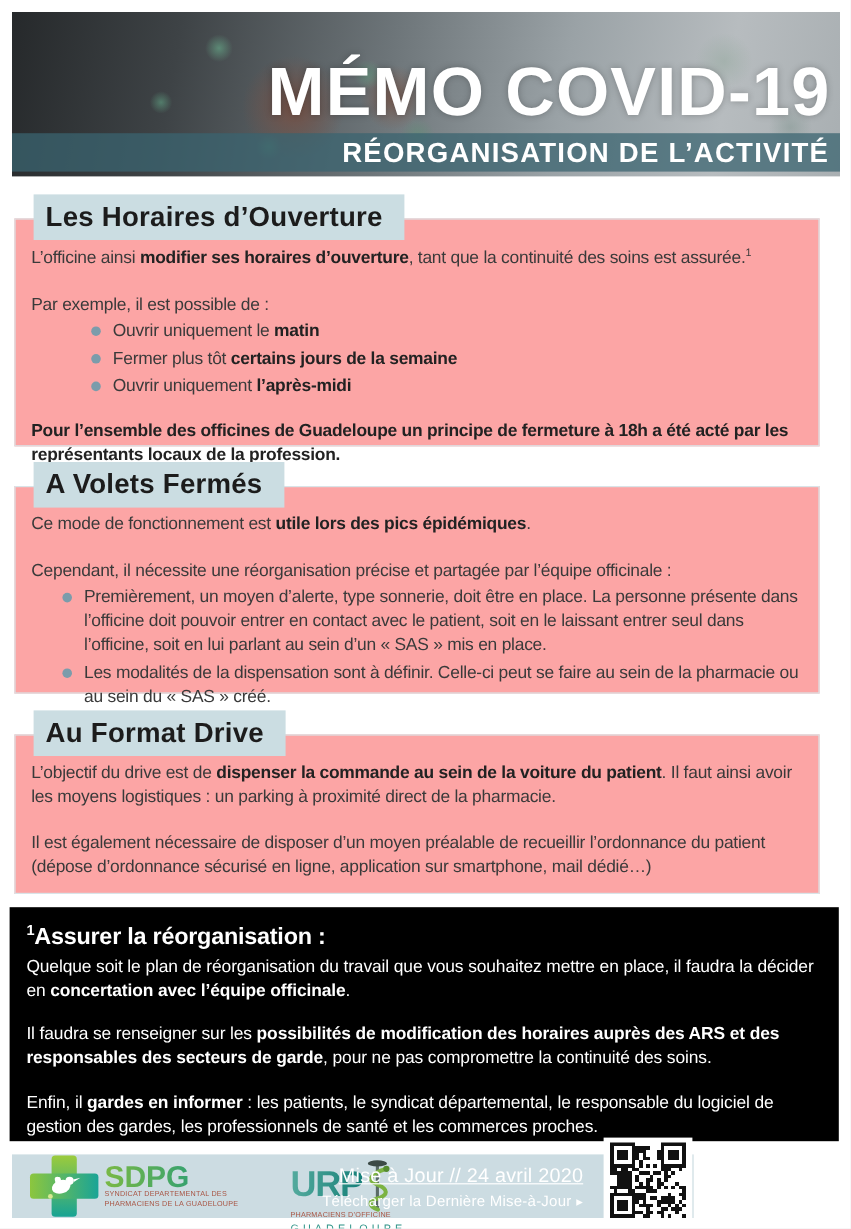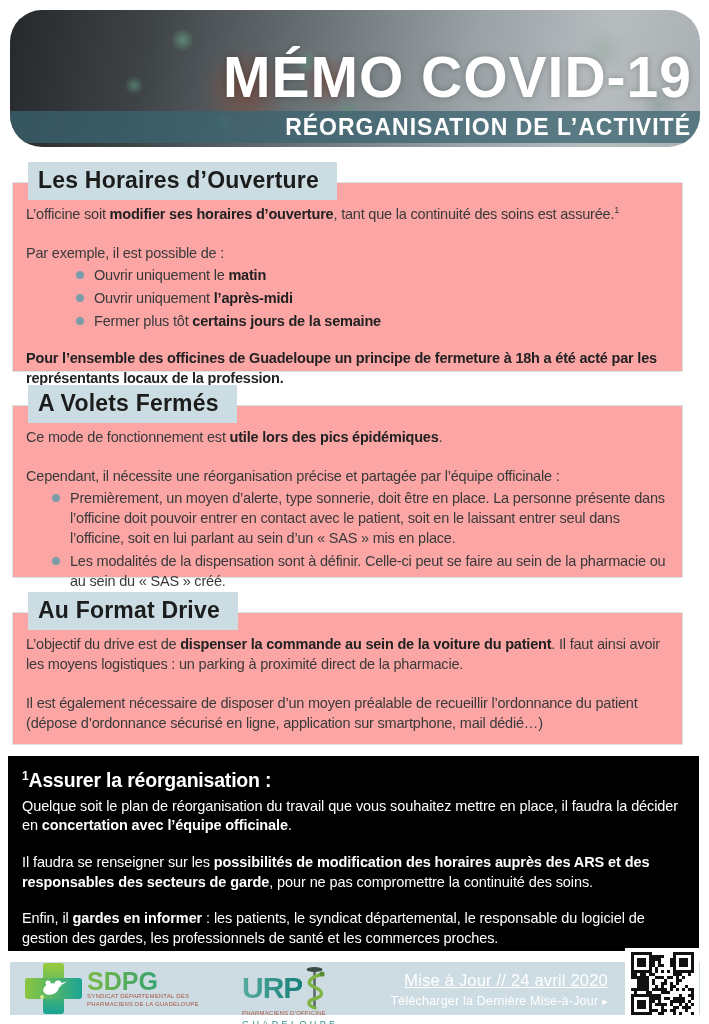--- a/index.html
+++ b/index.html
@@ -15,21 +15,20 @@
       radial-gradient(circle 34px at 86% 30%, rgba(150,170,160,.55), transparent 70%),
       radial-gradient(circle 26px at 94% 70%, rgba(130,150,145,.5), transparent 70%),
       radial-gradient(circle 16px at 25% 22%, rgba(96,148,124,.85), transparent 72%),
       radial-gradient(circle 13px at 18% 55%, rgba(88,138,116,.8), transparent 72%),
       radial-gradient(circle 15px at 31% 82%, rgba(84,132,110,.75), transparent 72%),
       radial-gradient(circle 17px at 43% 38%, rgba(104,152,128,.7), transparent 72%),
       radial-gradient(circle 20px at 49% 75%, rgba(96,142,120,.6), transparent 72%),
       radial-gradient(circle 55px at 34% 58%, rgba(118,80,68,.95), transparent 78%),
       radial-gradient(circle 34px at 46% 52%, rgba(128,90,76,.8), transparent 80%),
       linear-gradient(100deg,#26292b 0%,#3e4346 20%,#6d7579 45%,#9aa2a6 66%,#b7bcbf 85%,#a9afb2 100%);
-    border-radius: 32px;
   }
   .hero-title{
     position:absolute;right:8px;top:34px;color:#fff;font-weight:bold;
     font-size:57px;letter-spacing:1px;white-space:nowrap;
     text-shadow:0 0 6px rgba(0,0,0,.25);
   }
   .hero-band{
     position:absolute;left:0;bottom:4px;width:100%;height:32px;
     background:rgba(58,100,112,.74);
   }
@@ -70,21 +69,21 @@
     background:#000000;color:#fff;box-sizing:border-box;padding:11px 16px 0 14px;
     font-size:14.5px;letter-spacing:-.1px;line-height:1.36;
   }
   .footnote .b{color:#fff;}
   .footnote h3{
     margin:0 0 3px;font-size:19.5px;letter-spacing:-.2px;color:#fff;
   }
   .footnote p{margin:0 0 17px;}
   
   .bottom-bar{
-    position:absolute;left:10px;top:962px;width:690px;height:53px;background:#ccdce2;
+    position:absolute;left:10px;top:962px;width:568px;height:53px;background:#ccdce2;
   }
   .sdpg{position:absolute;left:15px;top:1px;height:51px;display:flex;align-items:center;}
   .cross{position:relative;width:57px;height:51px;flex:0 0 auto;}
   .cross .v{position:absolute;left:18px;top:0;width:21px;height:51px;border-radius:3px;
     background:linear-gradient(180deg,#9bcb3c,#17a394);}
   .cross .h{position:absolute;left:0;top:15px;width:57px;height:21px;border-radius:3px;
     background:linear-gradient(90deg,#8cc63e,#1aa496);}
   .cross svg{position:absolute;left:12px;top:12px;}
   .sdpg-text{margin-left:5px;}
   .sdpg-acronym{
@@ -121,26 +120,26 @@
   <div class="hero">
     <div class="hero-title">MÉMO COVID-19</div>
     <div class="hero-band">
       <span class="hero-subtitle">RÉORGANISATION DE L’ACTIVITÉ</span>
     </div>
   </div>
 
   <section class="card" style="top:182px;height:190px;">
     <div class="card-title">Les Horaires d’Ouverture</div>
     <div class="card-body">
-      <p class="mb"><span>L’officine soit </span><span class="b">modifier ses horaires d’ouverture</span><span>, tant que la continuité des soins est assurée.</span><sup>1</sup></p>
+      <p class="mb"><span>L’officine ainsi </span><span class="b">modifier ses horaires d’ouverture</span><span>, tant que la continuité des soins est assurée.</span><sup>1</sup></p>
       <p class="mb-sm">Par exemple, il est possible de :</p>
       <ul class="bullets">
         <li><span>Ouvrir uniquement le </span><span class="b">matin</span></li>
+        <li><span>Fermer plus tôt </span><span class="b">certains jours de la semaine</span></li>
         <li><span>Ouvrir uniquement </span><span class="b">l’après-midi</span></li>
-        <li><span>Fermer plus tôt </span><span class="b">certains jours de la semaine</span></li>
       </ul>
       <p><span class="b">Pour l’ensemble des officines de Guadeloupe un principe de fermeture à 18h a été acté par les représentants locaux de la profession.</span></p>
     </div>
   </section>
 
   <section class="card" style="top:405px;height:173px;">
     <div class="card-title">A Volets Fermés</div>
     <div class="card-body">
       <p class="mb"><span>Ce mode de fonctionnement est </span><span class="b">utile lors des pics épidémiques</span><span>.</span></p>
       <p class="mb-sm">Cependant, il nécessite une réorganisation précise et partagée par l’équipe officinale :</p>

